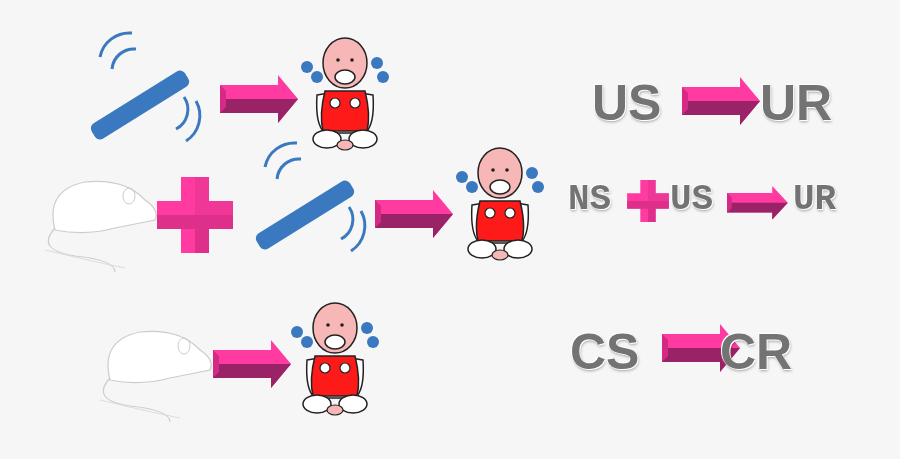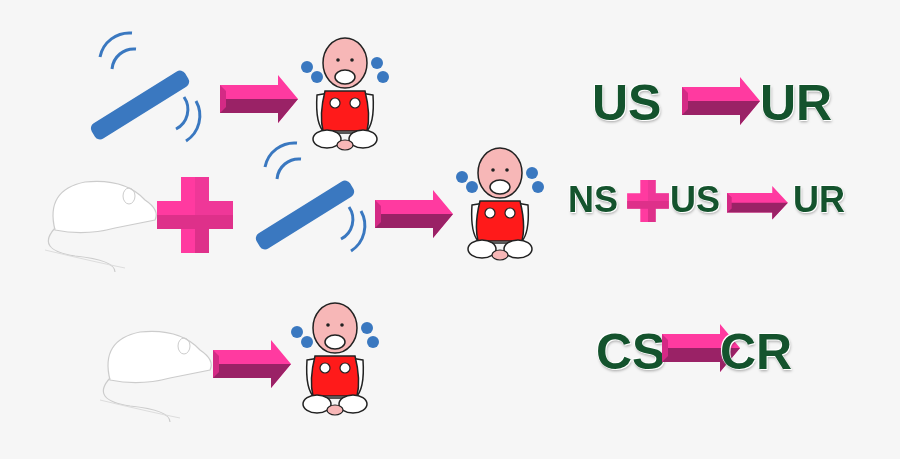--- a/index.html
+++ b/index.html
@@ -1,20 +1,20 @@
 <!DOCTYPE html>
 <html><head>
 <meta charset="utf-8">
 <style>
   html,body{margin:0;padding:0;}
   body{width:900px;height:459px;background:#f6f6f6;position:relative;overflow:hidden;font-family:"Liberation Sans",sans-serif;}
   .abs{position:absolute;}
-  .label{font-weight:bold;color:#14532d;text-shadow:0 0 2px #fff,1px 1px 0 #fff,-1px -1px 0 #fff,1px 2px 3px rgba(0,0,0,0.35);line-height:1;}
+  .label{font-weight:bold;color:#737373;text-shadow:0 0 2px #fff,1px 1px 0 #fff,-1px -1px 0 #fff,1px 2px 3px rgba(0,0,0,0.35);line-height:1;}
   .big{font-size:50px;}
-  .mid{font-size:36px;}
+  .mid{font-size:36px;font-family:Liberation Mono, monospace;}
   svg{overflow:visible;}
 </style>
 </head>
 <body>
 
 <svg width="0" height="0" style="position:absolute">
   <defs>
     <g id="arrow3d">
       <polygon points="0,10 58,10 58,0 78,24 58,48 58,38 0,38" fill="#ff3aa0"></polygon>
       <polygon points="0,24 78,24 58,48 58,38 0,38" fill="#9a2266"></polygon>
@@ -107,17 +107,17 @@
     </g>
   </svg>
 <div class="abs label mid" style="left:670px;top:182px">US</div>
 <svg class="abs" style="left:727px;top:186px" width="65" height="40">
     <g transform="scale(0.78,0.7)">
       <use href="#arrow3d"></use>
     </g>
   </svg>
 <div class="abs label mid" style="left:793px;top:182px">UR</div>
 
-<div class="abs label big" style="left:596px;top:327px">CS</div>
+<div class="abs label big" style="left:570px;top:327px">CS</div>
 <svg class="abs" style="left:662px;top:324px" width="80" height="50">
     <use href="#arrow3d"></use>
   </svg>
 <div class="abs label big" style="left:720px;top:327px">CR</div>
 
 </body></html>

